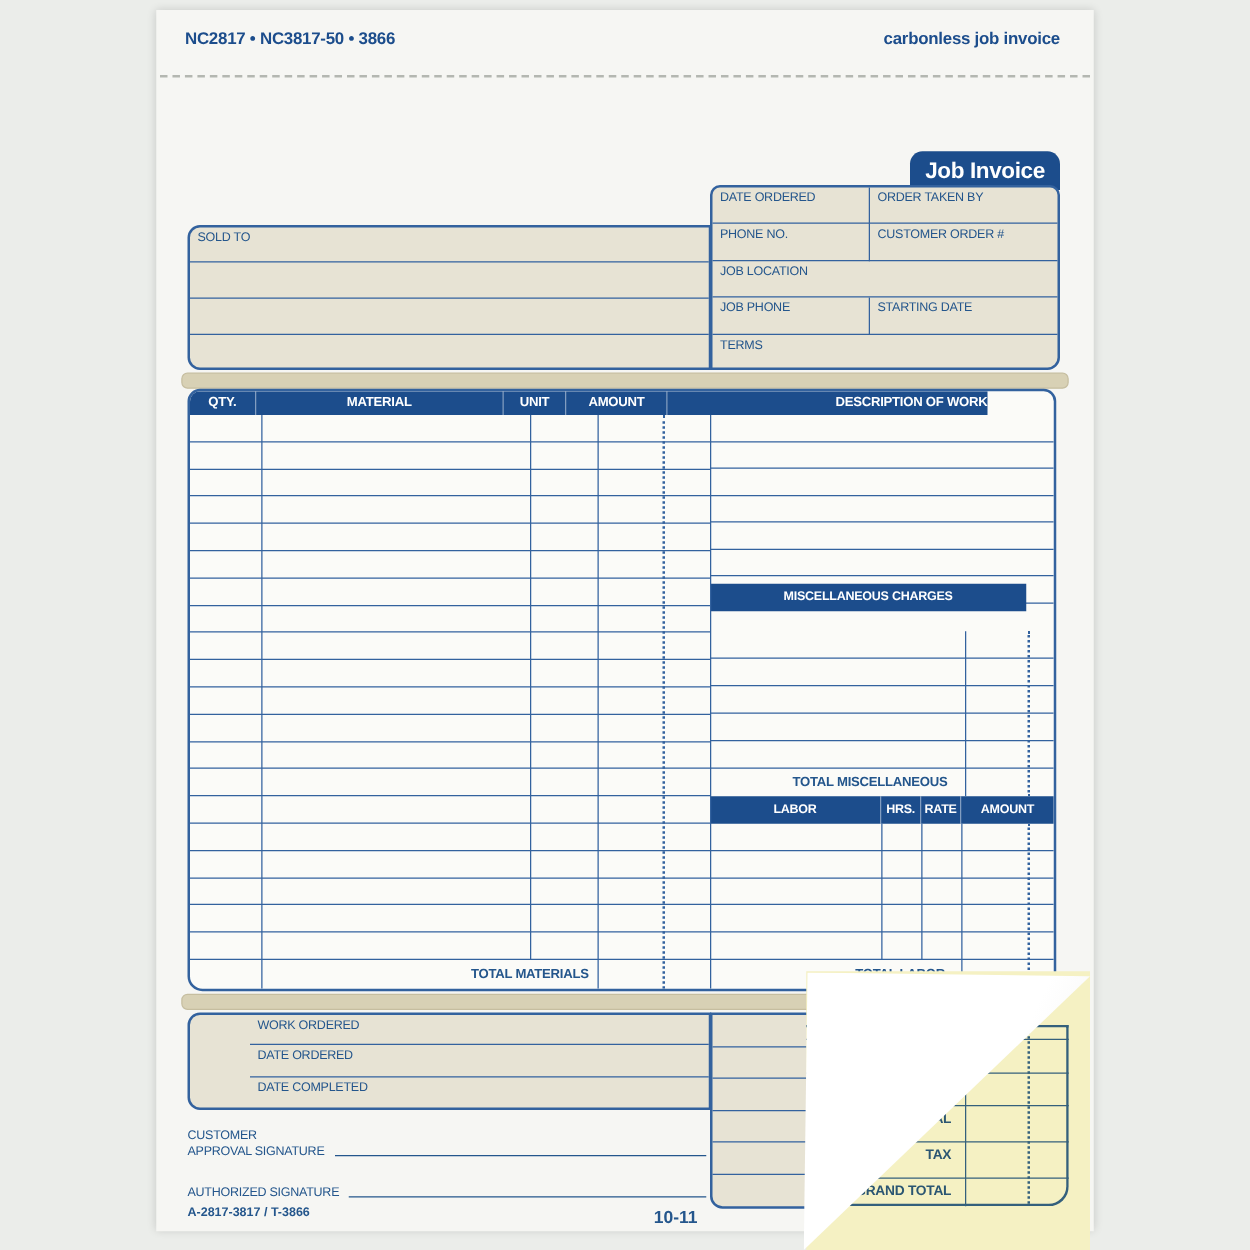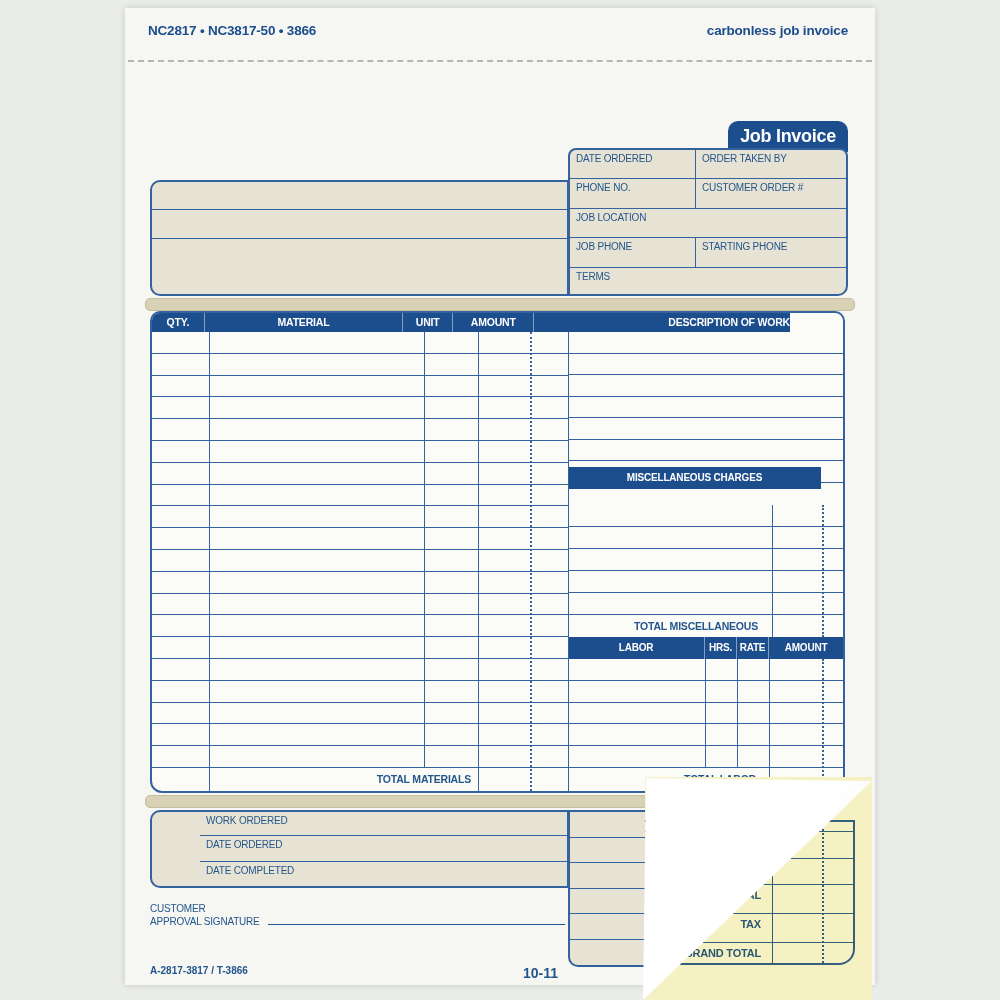--- a/index.html
+++ b/index.html
@@ -96,25 +96,26 @@
 
   <div class="abs badge">Job Invoice</div>
 
   <div class="abs info-grid">
     <div class="cell lbl bb br">DATE ORDERED</div>
     <div class="cell lbl bb">ORDER TAKEN BY</div>
     <div class="cell lbl bb br">PHONE NO.</div>
     <div class="cell lbl bb">CUSTOMER ORDER #</div>
     <div class="cell lbl bb span2">JOB LOCATION</div>
     <div class="cell lbl bb br">JOB PHONE</div>
-    <div class="cell lbl bb">STARTING PHONE</div>
+    <div class="cell lbl bb">STARTING DATE</div>
     <div class="cell lbl span2">TERMS</div>
   </div>
 
   <div class="abs soldto">
+    <div class="cell lbl bb">SOLD TO</div>
     <div class="bb"></div>
     <div class="bb"></div>
     <div></div>
   </div>
 
   <div class="abs band band1"></div>
 
   <div class="abs maintable">
     <div class="abs thead">
       <div class="hc" style="width:57px">QTY.</div>
@@ -223,20 +224,24 @@
     <div class="br bb totlbl">GRAND TOTAL</div>
       <div class="bb"></div>
     <div class="br"></div>
       <div></div>
   </div>
   <div class="abs vdot" style="left:822px; top:812px; height:153px;"></div>
 
   <div class="abs lbl" style="left:150px; top:903px;">CUSTOMER</div>
   <div class="abs sig" style="top:905px; height:22px;">
     <span class="lbl">APPROVAL SIGNATURE</span>
+    <div class="sigline"></div>
+  </div>
+  <div class="abs sig" style="top:938px; height:22px;">
+    <span class="lbl">AUTHORIZED SIGNATURE</span>
     <div class="sigline"></div>
   </div>
   <div class="abs footer-code">A-2817-3817 / T-3866</div>
   <div class="abs footer-date">10-11</div>
 
   <div class="abs ycopy">
     <div class="abs ytablecorner"></div>
     <div class="abs ybox"></div>
     <div class="abs yh" style="top:54px;"></div>
     <div class="abs yh" style="top:81px;"></div>

